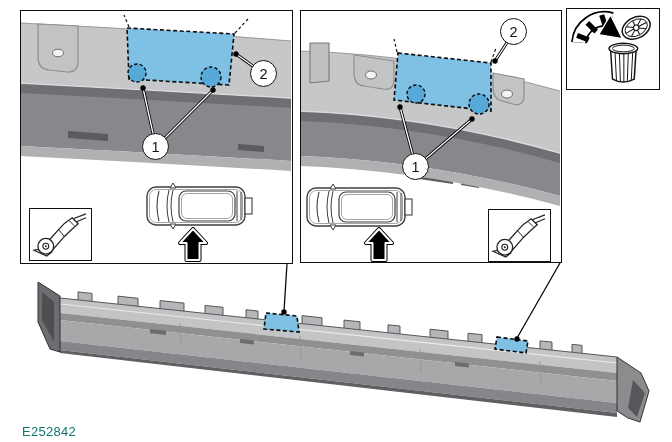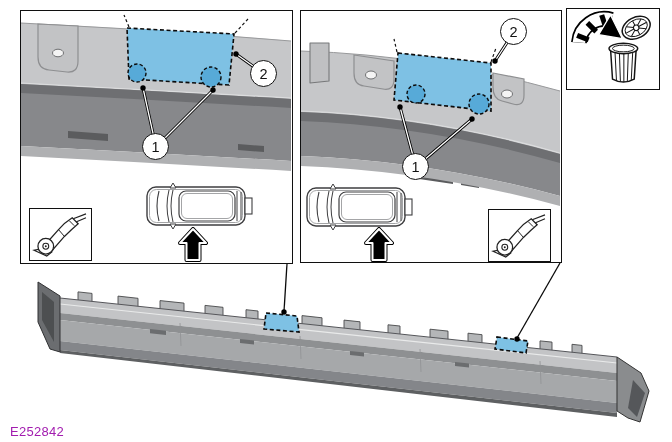--- a/index.html
+++ b/index.html
@@ -5,21 +5,21 @@
   html,body{margin:0;padding:0;background:#fff;}
   .figure{position:relative;width:672px;height:442px;background:#fff;
           font-family:"Liberation Sans",sans-serif;overflow:hidden;}
   .panel{position:absolute;border:1.4px solid #101010;background:#fff;box-sizing:border-box;}
   .panel svg.scene{position:absolute;left:0;top:0;}
   .subbox{position:absolute;border:1.3px solid #101010;background:#fff;box-sizing:border-box;}
   .callout{position:absolute;width:27px;height:27px;box-sizing:border-box;
            border:1.6px solid #111;border-radius:50%;background:#fff;
            display:flex;align-items:center;justify-content:center;
            font-size:14.5px;color:#111;z-index:5;}
-  .fig-id{position:absolute;left:10px;top:424px;font-size:13px;color:#a21caf;letter-spacing:.3px;}
+  .fig-id{position:absolute;left:22px;top:424px;font-size:13px;color:#0f766e;letter-spacing:.3px;}
   .abs{position:absolute;}
   .hl{fill:var(--highlight,#7EC1E4);}
   .hl2{fill:var(--highlight-dark,#57AAD8);}
   .dash{stroke:#0b0b0b;stroke-width:1.6;stroke-dasharray:4 2.6;}
   .dash2{stroke:#0b0b0b;stroke-width:1.4;stroke-dasharray:3.4 2.2;}
   .ldrA{stroke:#000;stroke-width:3;fill:none;}
   .ldrB{stroke:#fff;stroke-width:1.3;fill:none;}
   .cut{stroke:#111;stroke-width:1.2;stroke-dasharray:3 2.4;fill:none;}
 </style>
 </head>

